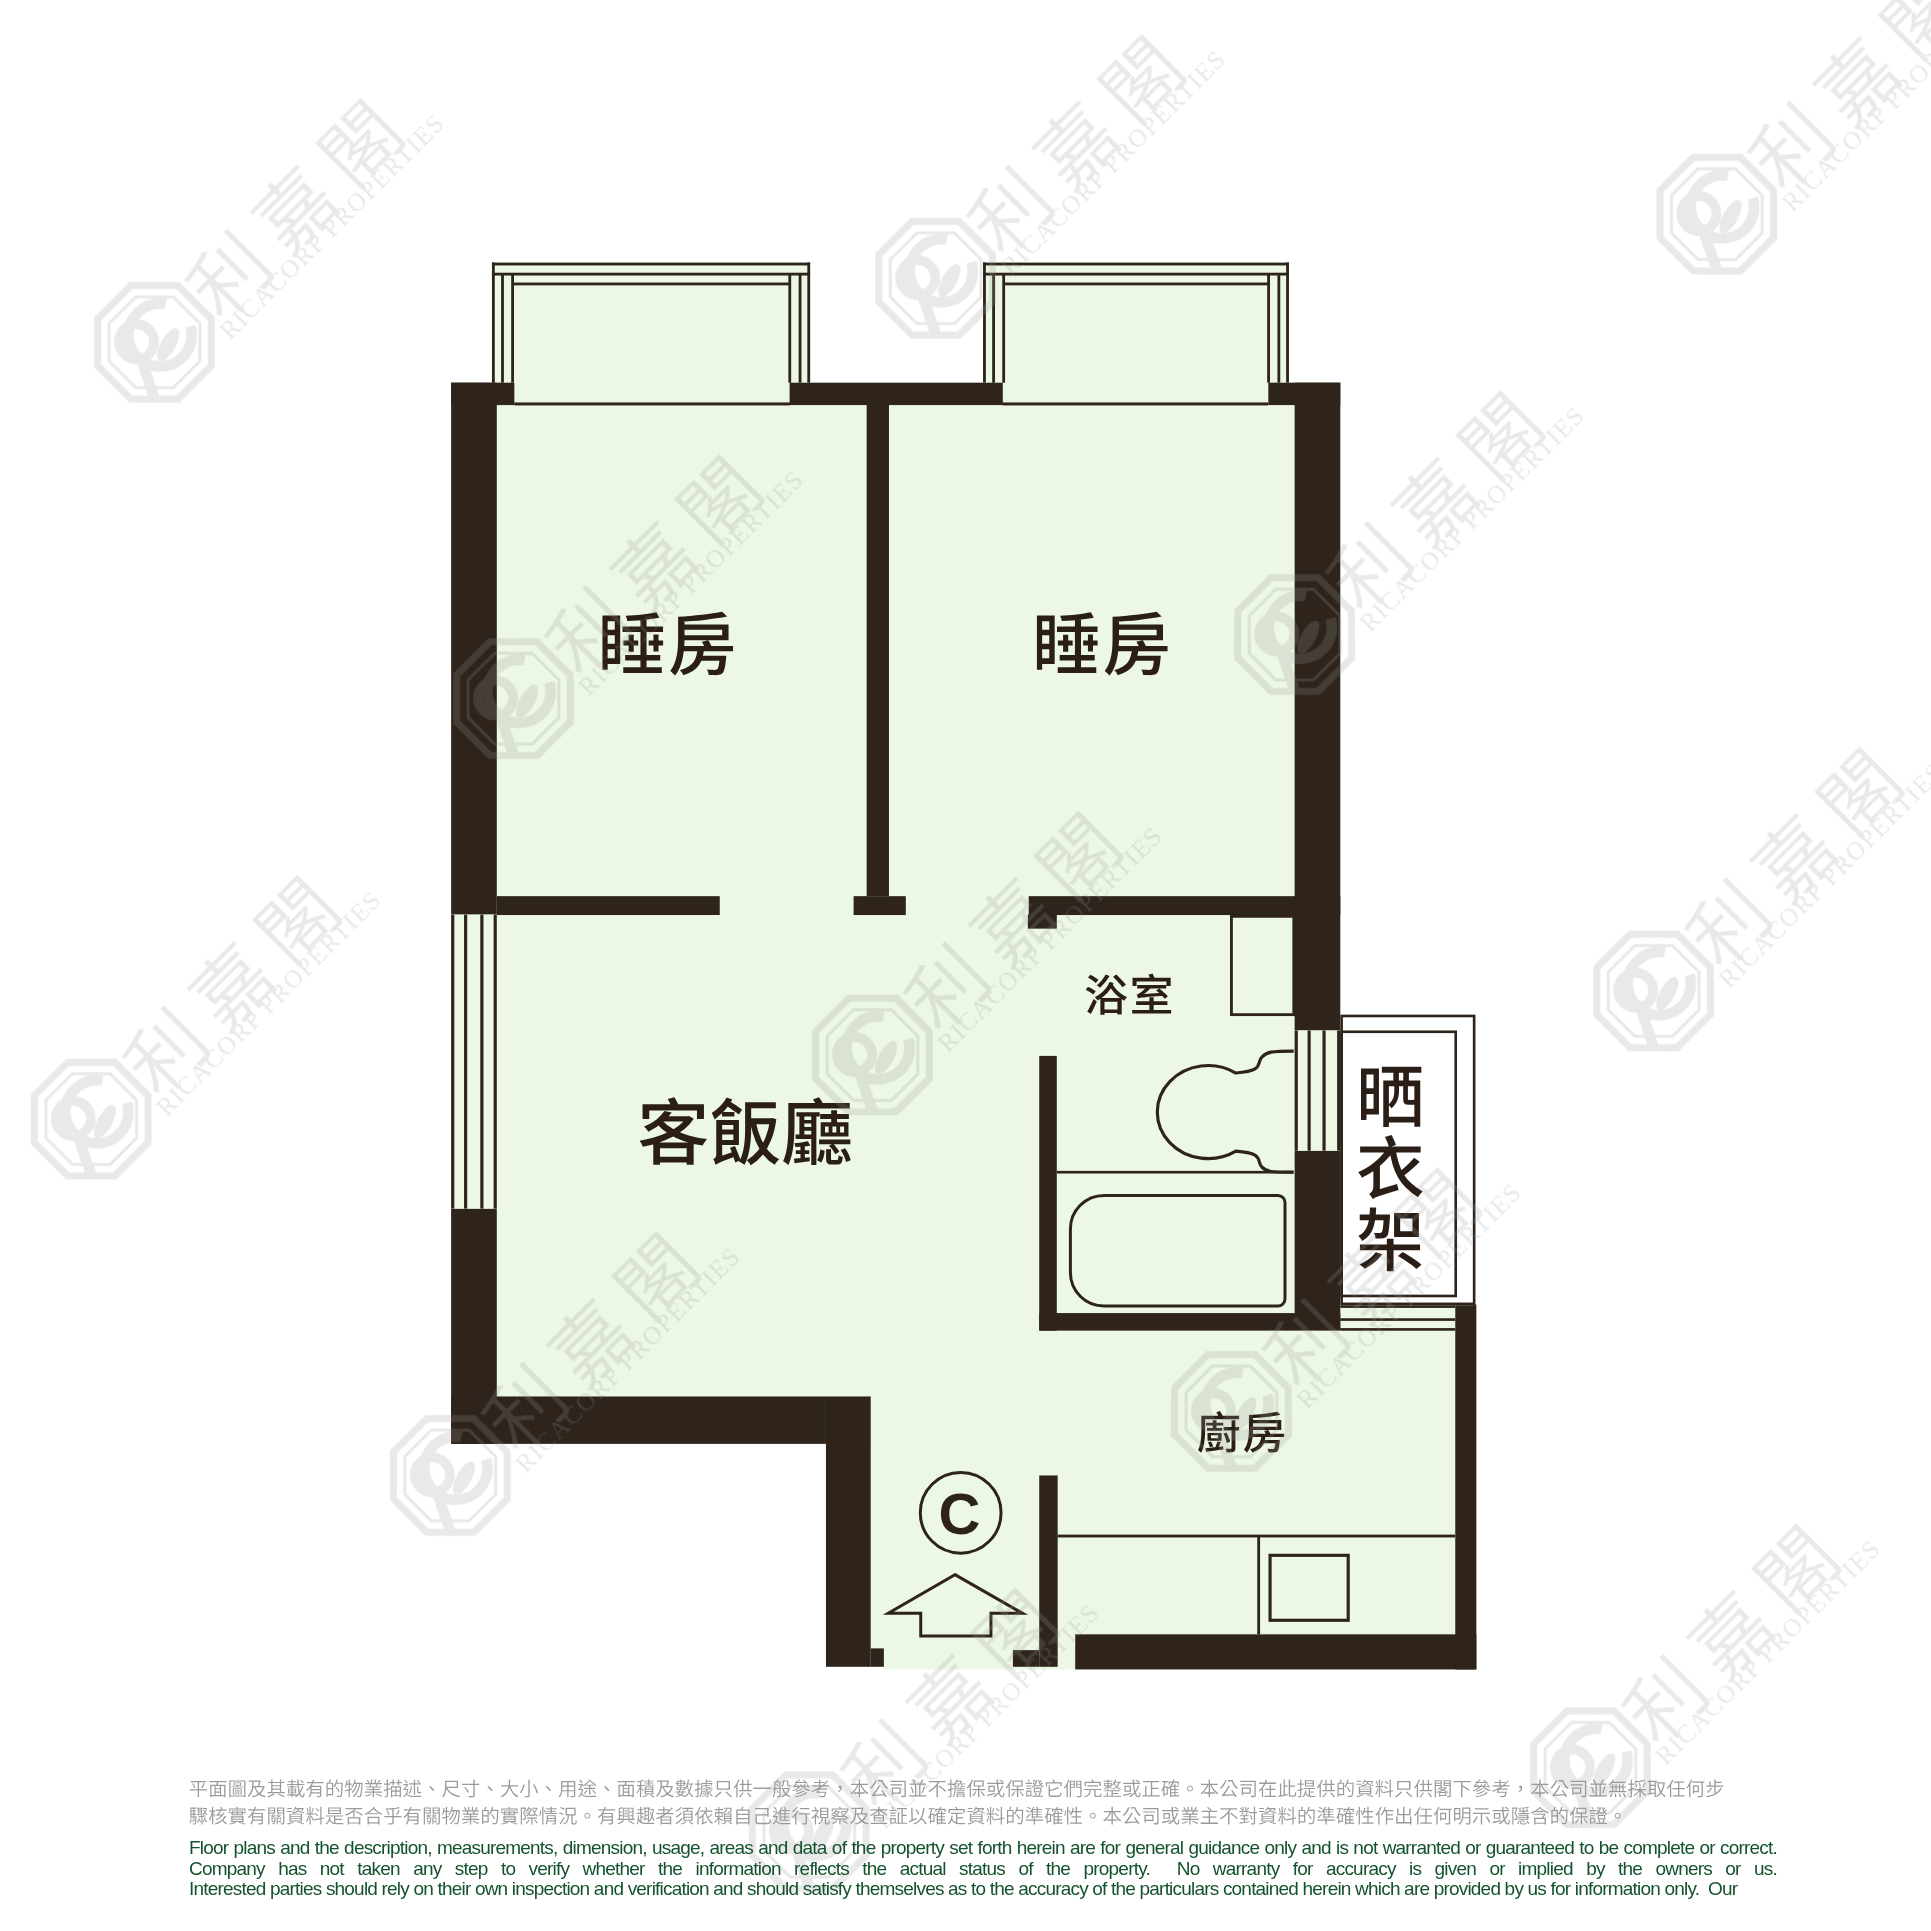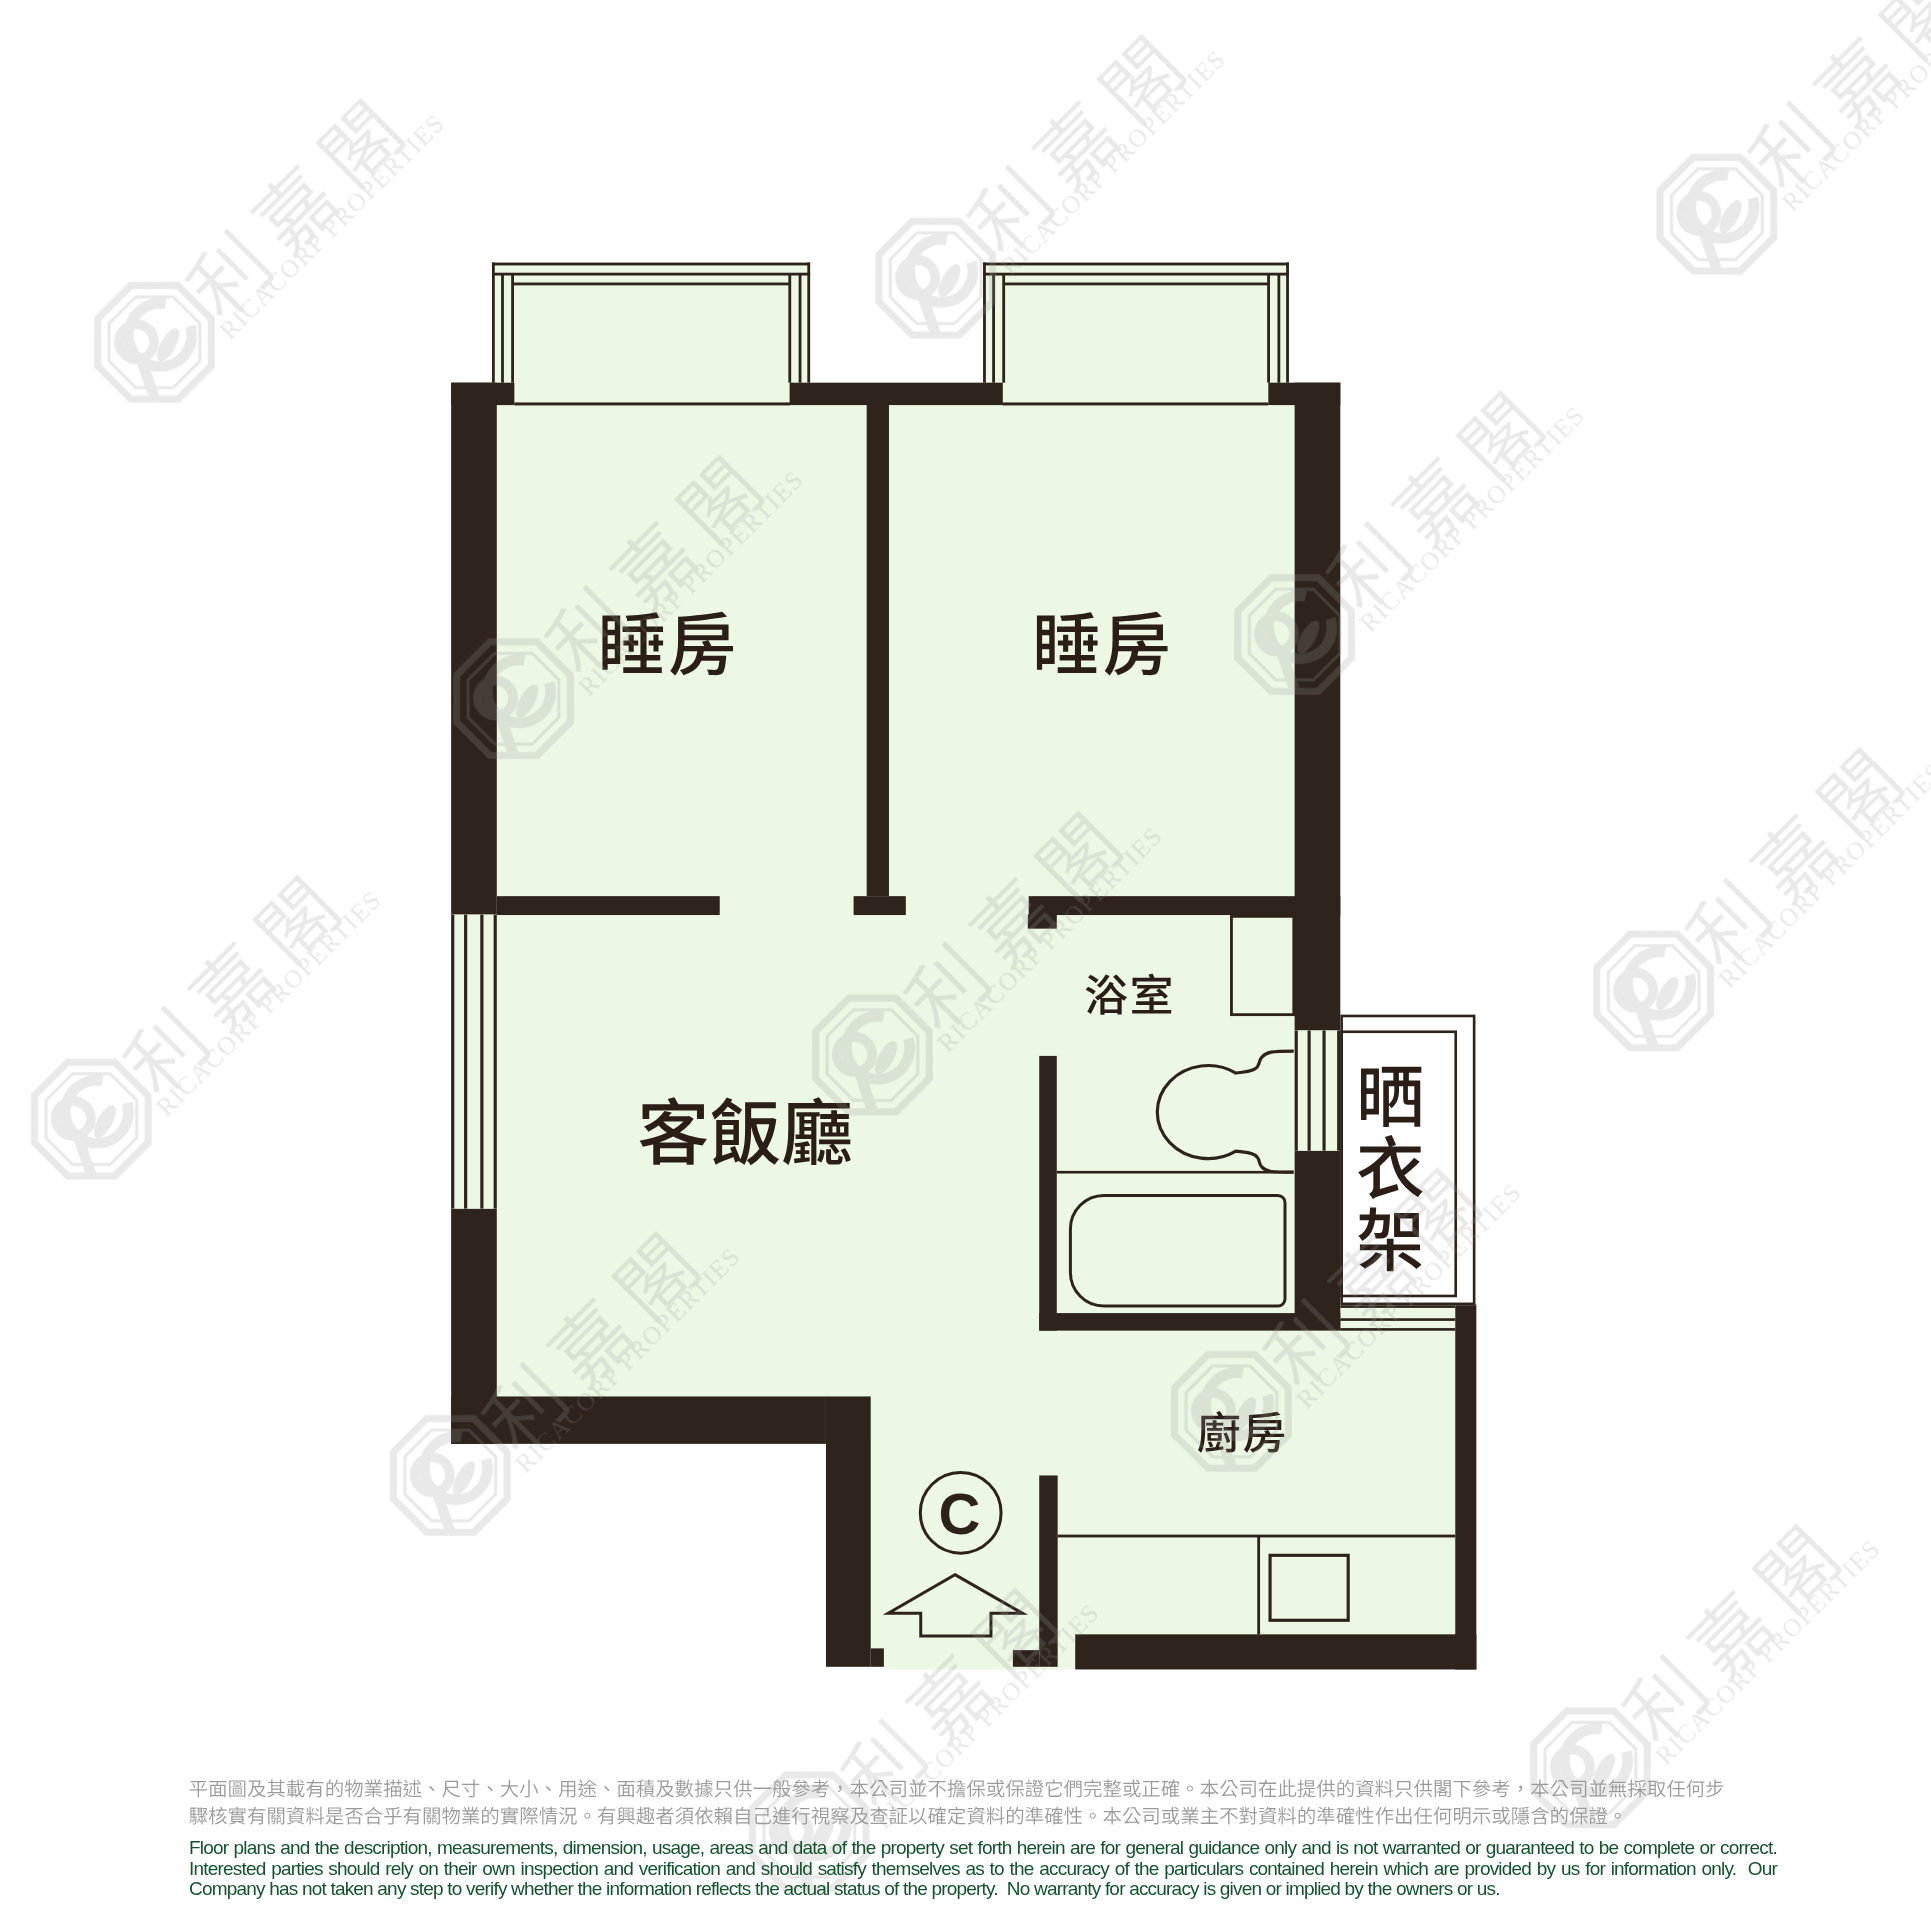--- a/index.html
+++ b/index.html
@@ -410,16 +410,16 @@
         <use href="#wmotif" transform="translate(513,1681) rotate(-45)"></use>
         <use href="#wmotif" transform="translate(1403,1608) rotate(-45)"></use>
         <use href="#wmotif" transform="translate(2293,1535) rotate(-45)"></use>
         <use href="#wmotif" transform="translate(922,2087) rotate(-45)"></use>
         <use href="#wmotif" transform="translate(1812,2014) rotate(-45)"></use>
         <use href="#wmotif" transform="translate(2221,2420) rotate(-45)"></use>
       </g>
 </svg>
 <div id="eng">
 <div>Floor plans and the description, measurements, dimension, usage, areas and data of the property set forth herein are for general guidance only and is not warranted or guaranteed to be complete or correct.</div>
+<div>Company has not taken any step to verify whether the information reflects the actual status of the property.&nbsp;&nbsp;No warranty for accuracy is given or implied by the owners or us.</div>
 <div>Interested parties should rely on their own inspection and verification and should satisfy themselves as to the accuracy of the particulars contained herein which are provided by us for information only.&nbsp;&nbsp;Our</div>
-<div>Company has not taken any step to verify whether the information reflects the actual status of the property.&nbsp;&nbsp;No warranty for accuracy is given or implied by the owners or us.</div>
 </div>
 </div>
 
 </body></html>

